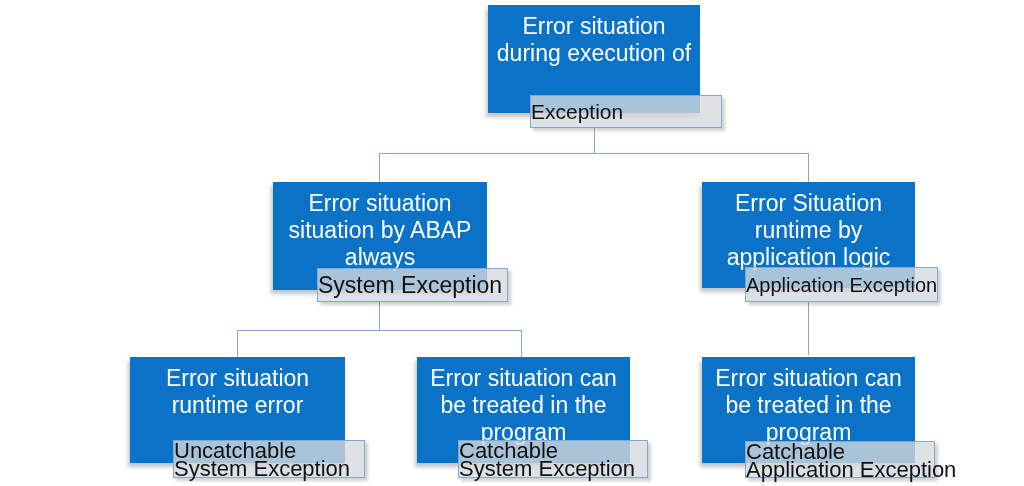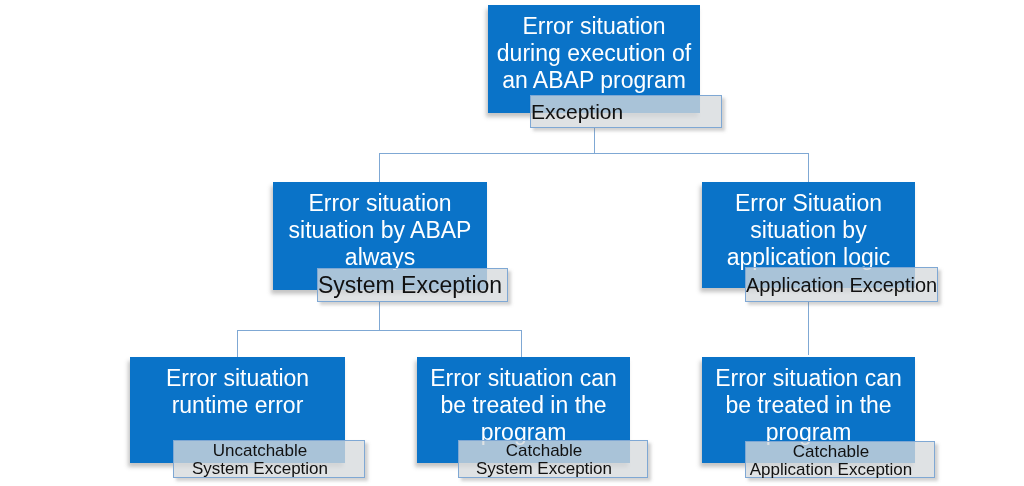--- a/index.html
+++ b/index.html
@@ -35,22 +35,22 @@
     position:absolute;
     background:rgba(214,218,221,0.78);
     border:1px solid var(--label-border);
     color:var(--label-text);
     z-index:3;
     box-shadow:3px 3px 3px rgba(120,120,120,0.35);
     white-space:nowrap;
   }
   .tag.single{}
   .tag.double{
-    text-align:center;
-    font-size:17px;line-height:18px;
+    text-align:left;
+    font-size:22px;line-height:18px;
     padding:1px 18px 0 0;
   }
   .tag.double .tline{display:block;}
 </style>
 </head>
 <body>
 
 <div class="stage">
 
   <div class="line v" style="left:594px;top:128px;height:25px;"></div>
@@ -59,38 +59,37 @@
   <div class="line v" style="left:808px;top:153px;height:29px;"></div>
   <div class="line v" style="left:379px;top:302px;height:28px;"></div>
   <div class="line h" style="left:237px;top:330px;width:285px;"></div>
   <div class="line v" style="left:237px;top:330px;height:27px;"></div>
   <div class="line v" style="left:521px;top:330px;height:27px;"></div>
   <div class="line v" style="left:808px;top:302px;height:53px;"></div>
 
   <div class="node" style="left:488px;top:5px;width:212px;height:108px;">
     <span class="tline">Error situation</span>
     <span class="tline">during execution of</span>
-    <span class="tline">an ABAP program</span>
   </div>
   <div class="tag single" style="left:530px;top:95px;width:192px;height:33px;line-height:32px;font-size:21px;">
     <span>Exception</span>
   </div>
 
   <div class="node" style="left:273px;top:182px;width:214px;height:108px;">
     <span class="tline">Error situation</span>
     <span class="tline">situation by ABAP</span>
     <span class="tline">always</span>
   </div>
   <div class="tag single" style="left:317px;top:268px;width:191px;height:34px;line-height:33px;font-size:23px;">
     <span>System Exception</span>
   </div>
 
   <div class="node" style="left:702px;top:182px;width:213px;height:106px;">
     <span class="tline">Error Situation</span>
-    <span class="tline">situation by</span>
+    <span class="tline">runtime by</span>
     <span class="tline">application logic</span>
   </div>
   <div class="tag single" style="left:745px;top:267px;width:193px;height:35px;line-height:34px;font-size:20px;">
     <span>Application Exception</span>
   </div>
 
   <div class="node" style="left:130px;top:357px;width:215px;height:106px;">
     <span class="tline">Error situation</span>
     <span class="tline">runtime error</span>
   </div>

